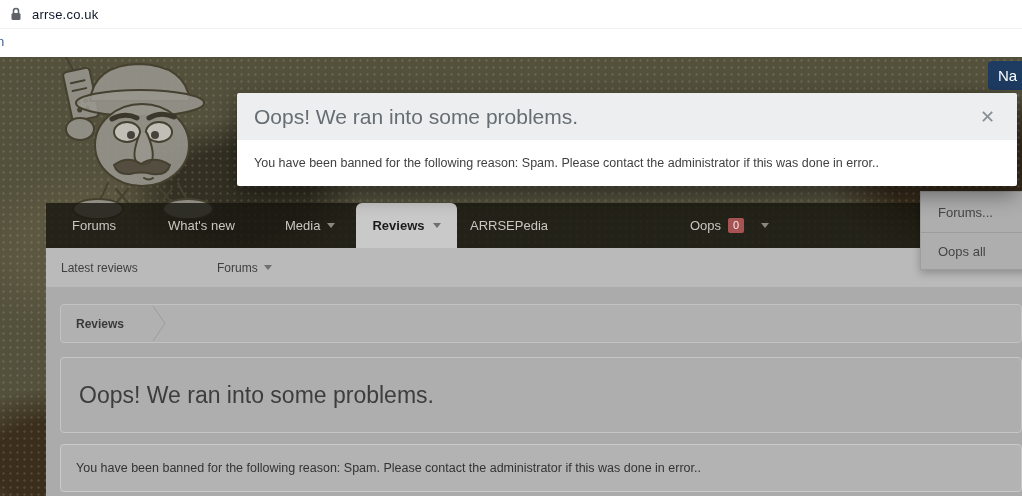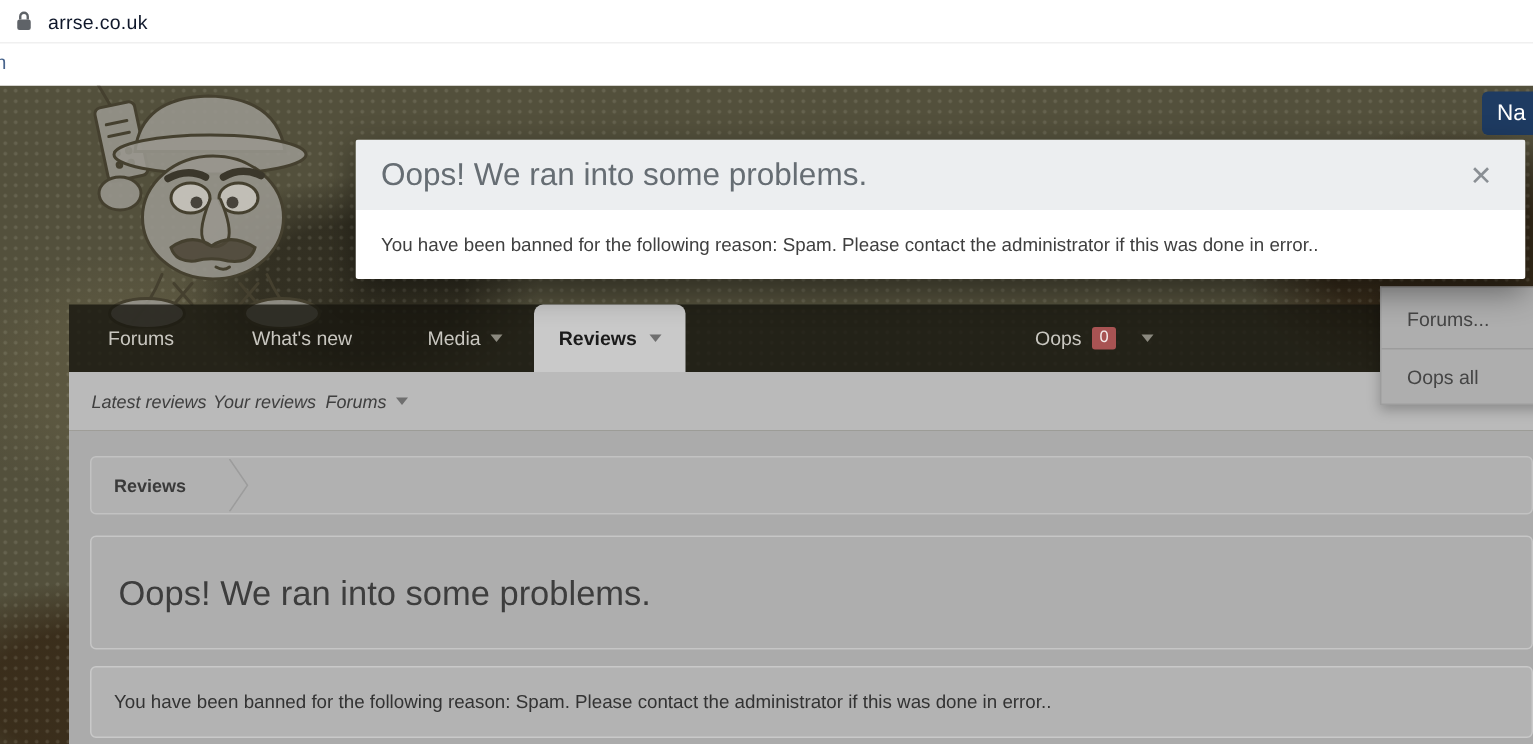--- a/index.html
+++ b/index.html
@@ -50,21 +50,21 @@
     background:#c9c9c9;border-radius:6px 6px 0 0;display:flex;align-items:center;
     justify-content:center;gap:8px;font-size:13px;font-weight:bold;color:#1b1b1b;cursor:pointer;}
   .nav-tab-active .caret{width:0;height:0;border-left:4px solid transparent;
     border-right:4px solid transparent;border-top:5px solid #6f6f6f;}
   .chat-badge{display:inline-block;background:#a85353;color:#f3e9e9;font-size:11px;
     line-height:15px;padding:0 5px;border-radius:2px;}
 
   
   .subnav{position:absolute;left:46px;top:248px;right:0;height:39px;background:#bababa;z-index:9;}
   .subnav-item{position:absolute;top:0;height:39px;display:flex;align-items:center;gap:6px;
-    font-size:12px;color:#3f3f3f;cursor:pointer;white-space:nowrap;font-style:italic;}
+    font-size:12px;color:#3f3f3f;cursor:pointer;white-space:nowrap;}
   .subnav-item .caret{width:0;height:0;border-left:4px solid transparent;
     border-right:4px solid transparent;border-top:5px solid #6f6f6f;}
 
   
   .content{position:absolute;left:46px;top:287px;right:0;bottom:0;background:#ababab;z-index:8;}
   .crumb-box{position:absolute;left:14px;right:0;top:17px;height:37px;background:#b1b1b1;
     border:1px solid #c2c2c2;border-radius:4px;display:flex;align-items:center;}
   .crumb-label{margin-left:15px;font-size:12px;font-weight:bold;color:#3a3a3a;cursor:pointer;}
   .crumb-chevron{margin-left:28px;display:inline-flex;}
   .head-box{position:absolute;left:14px;right:0;top:70px;height:74px;background:#aeaeae;
@@ -145,33 +145,33 @@
       <span>Media</span>
       <span class="caret"></span>
     </div>
     <div class="nav-item" style="left:122px">
       <span>What's new</span>
     </div>
     <div class="nav-tab-active">
       <span>Reviews</span>
       <span class="caret"></span>
     </div>
+    <div class="nav-item" style="left:424px">
+      <span>ARRSEPedia</span>
+    </div>
     <div class="nav-item" style="left:644px">
       <span>Oops</span>
       <span class="chat-badge">0</span>
       <span class="caret" style="margin-left:10px"></span>
     </div>
   </nav>
 
   <div class="subnav">
     <div class="subnav-item" style="left:15px">
       <span>Latest reviews</span>
-    </div>
-    <div class="subnav-item" style="left:96px">
-      <span>Your reviews</span>
     </div>
     <div class="subnav-item" style="left:171px">
       <span>Forums</span>
       <span class="caret"></span>
     </div>
   </div>
 
   <main class="content">
     <div class="crumb-box">
       <span class="crumb-label">Reviews</span>

